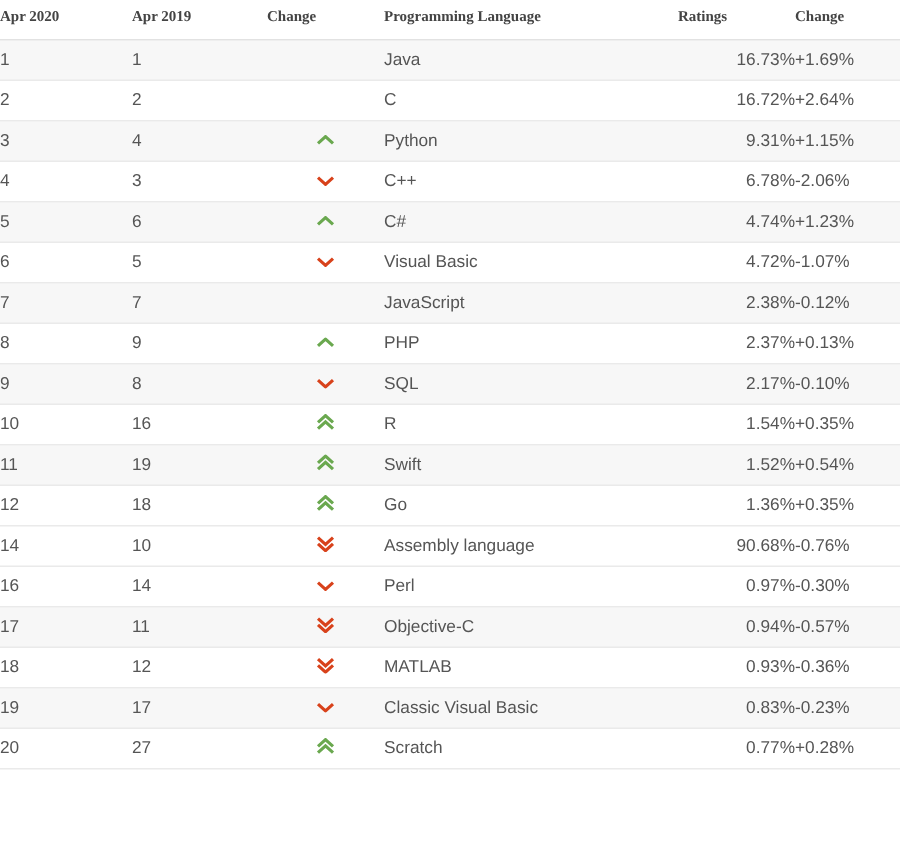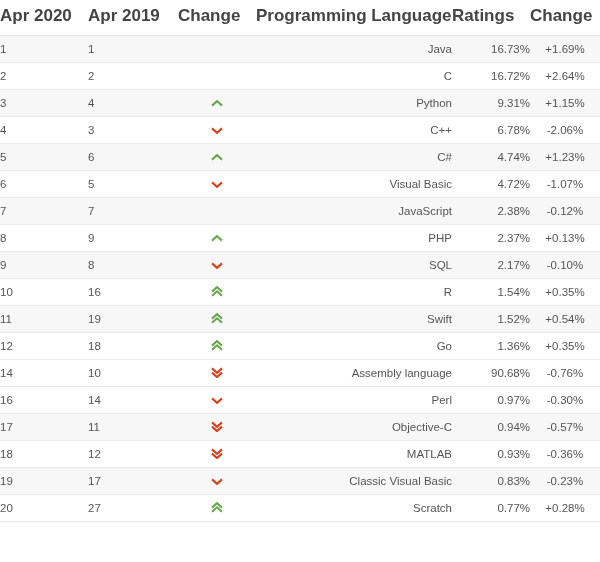--- a/index.html
+++ b/index.html
@@ -21,28 +21,29 @@
     font-size: 11.5px;
   }
   .tiobe-table col.c-rank-new  { width: 88px; }
   .tiobe-table col.c-rank-old  { width: 90px; }
   .tiobe-table col.c-change    { width: 78px; }
   .tiobe-table col.c-lang      { width: 196px; }
   .tiobe-table col.c-ratings   { width: 78px; }
   .tiobe-table col.c-delta     { width: 70px; }
 
   .tiobe-table thead th {
-    font-size: 17px;
+    font-size: 10px;
     font-weight: bold;
     color: #444444;
     text-align: left;
     padding: 6px 0 9px 0;
     border-bottom: 1px solid #e2e2e2;
     vertical-align: bottom;
     white-space: nowrap;
+    font-family: Liberation Serif, serif;
   }
   th.h-rank-new   { padding-left: 12px; }
   th.h-rank-old   { padding-left: 12px; }
   th.h-change     { text-align: center; padding-right: 10px; }
   th.h-lang       { padding-left: 12px; }
   th.h-ratings    { text-align: right; padding-right: 16px; }
   th.h-delta      { text-align: right; padding-right: 14px; }
 
   .tiobe-table tbody td {
     height: 26px;
@@ -52,23 +53,23 @@
     font-size: 11.5px;
     vertical-align: middle;
     white-space: nowrap;
   }
   tbody tr.odd td { background: #f7f7f7; }
   tbody tr.even td { background: #ffffff; }
 
   td.rank-new  { padding-left: 12px; }
   td.rank-old  { padding-left: 12px; }
   td.change-cell { text-align: center; padding-right: 10px; }
-  td.lang      { padding-left: 12px; text-align: right; }
+  td.lang      { padding-left: 12px; }
   td.ratings   { text-align: right; padding-right: 16px; }
-  td.delta     { text-align: center; padding-right: 14px; }
+  td.delta     { text-align: left; padding-right: 14px; }
 
   .chev { display: inline-block; line-height: 0; }
   .chev svg { display: block; }
 </style>
 </head>
 <body>
 
 <table class="tiobe-table">
   <colgroup>
     <col class="c-rank-new">

